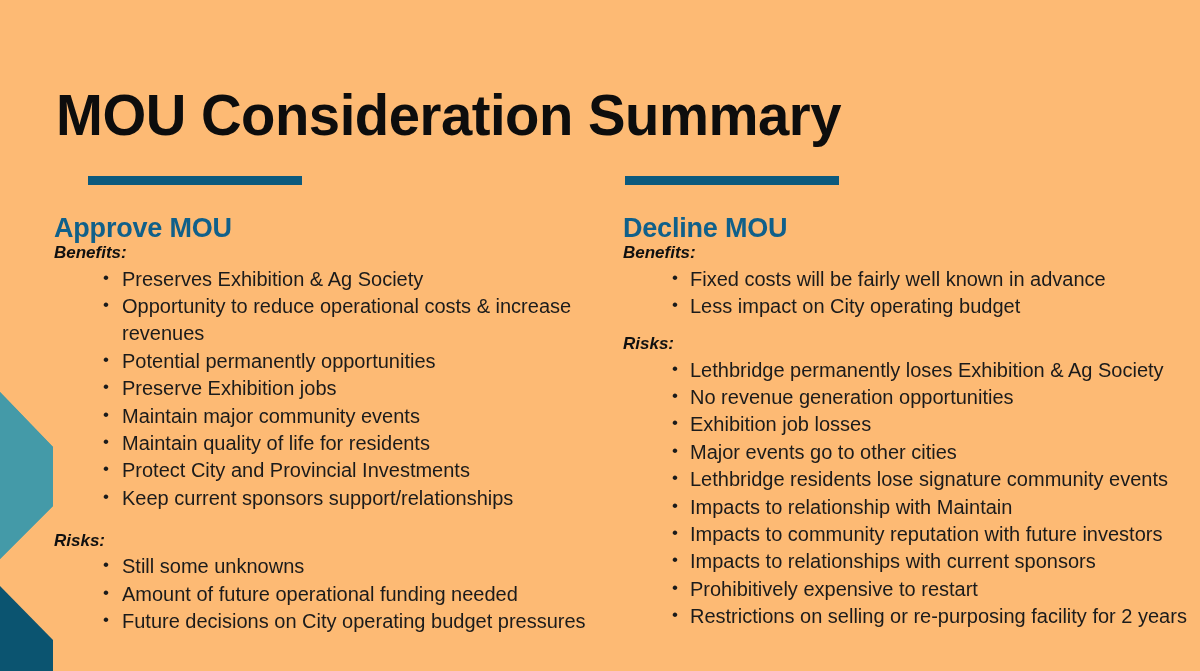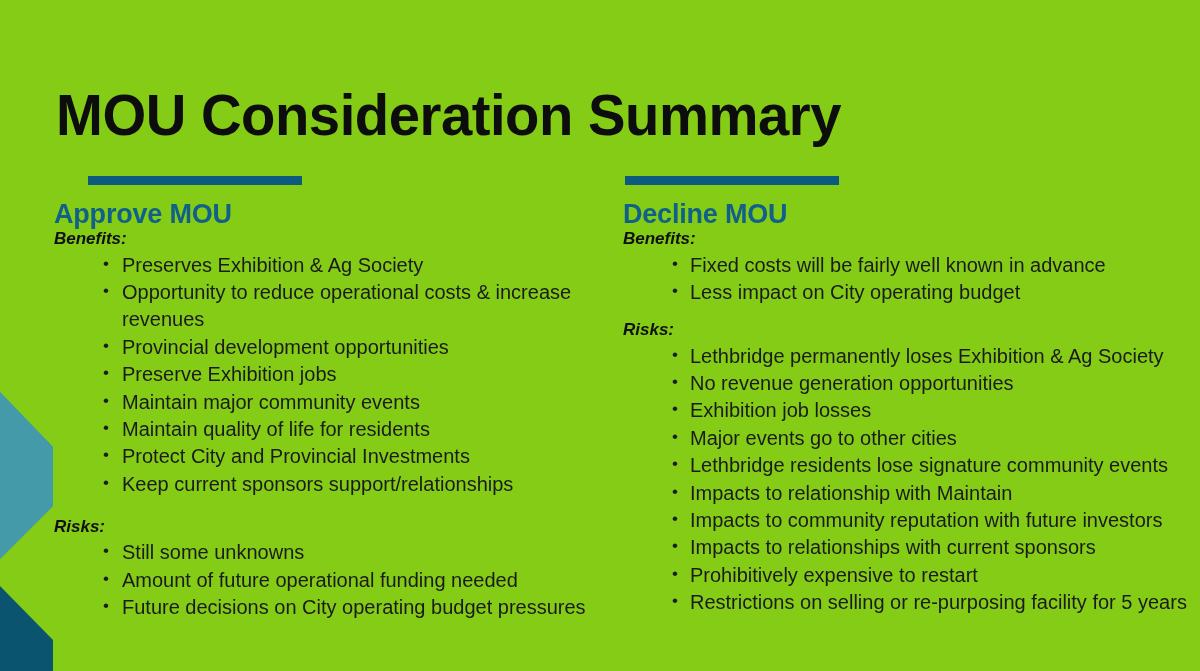--- a/index.html
+++ b/index.html
@@ -7,21 +7,21 @@
     padding: 0;
     background: #ffffff;
   }
   body {
     font-family: "Liberation Sans", sans-serif;
   }
   #slide {
     position: relative;
     width: 1200px;
     height: 671px;
-    background: #84cc16;
+    background: #fdba74;
     overflow: hidden;
   }
 
   
   .chevron-layer {
     position: absolute;
     left: 0;
     top: 0;
     width: 120px;
     height: 671px;
@@ -53,21 +53,21 @@
   .column.right { left: 623px; width: 575px; }
 
   .accent-bar {
     height: 9px;
     background: #0c5a7d;
   }
   .column.left  .accent-bar { width: 214px; margin-left: 34px; }
   .column.right .accent-bar { width: 214px; margin-left: 2px; }
 
   .column-heading {
-    margin-top: 15px;
+    margin-top: 29px;
     font-size: 27px;
     font-weight: bold;
     color: #10608a;
     line-height: 1.05;
     letter-spacing: -0.2px;
   }
 
   .section-label {
     font-size: 17px;
     font-weight: bold;
@@ -115,21 +115,21 @@
   <div class="slide-title">MOU Consideration Summary</div>
 
   <div class="column left">
     <div class="accent-bar"></div>
     <div class="column-heading">Approve MOU</div>
 
     <div class="section-label">Benefits:</div>
     <ul class="bullets">
       <li>Preserves Exhibition &amp; Ag Society</li>
       <li>Opportunity to reduce operational costs &amp; increase revenues</li>
-      <li>Provincial development opportunities</li>
+      <li>Potential permanently opportunities</li>
       <li>Preserve Exhibition jobs</li>
       <li>Maintain major community events</li>
       <li>Maintain quality of life for residents</li>
       <li>Protect City and Provincial Investments</li>
       <li>Keep current sponsors support/relationships</li>
     </ul>
 
     <div class="section-label risks-left">Risks:</div>
     <ul class="bullets">
       <li>Still some unknowns</li>
@@ -152,17 +152,17 @@
     <ul class="bullets">
       <li>Lethbridge permanently loses Exhibition &amp; Ag Society</li>
       <li>No revenue generation opportunities</li>
       <li>Exhibition job losses</li>
       <li>Major events go to other cities</li>
       <li>Lethbridge residents lose signature community events</li>
       <li>Impacts to relationship with Maintain</li>
       <li>Impacts to community reputation with future investors</li>
       <li>Impacts to relationships with current sponsors</li>
       <li>Prohibitively expensive to restart</li>
-      <li>Restrictions on selling or re-purposing facility for 5 years</li>
+      <li>Restrictions on selling or re-purposing facility for 2 years</li>
     </ul>
   </div>
 
 </div>
 
 </body></html>

